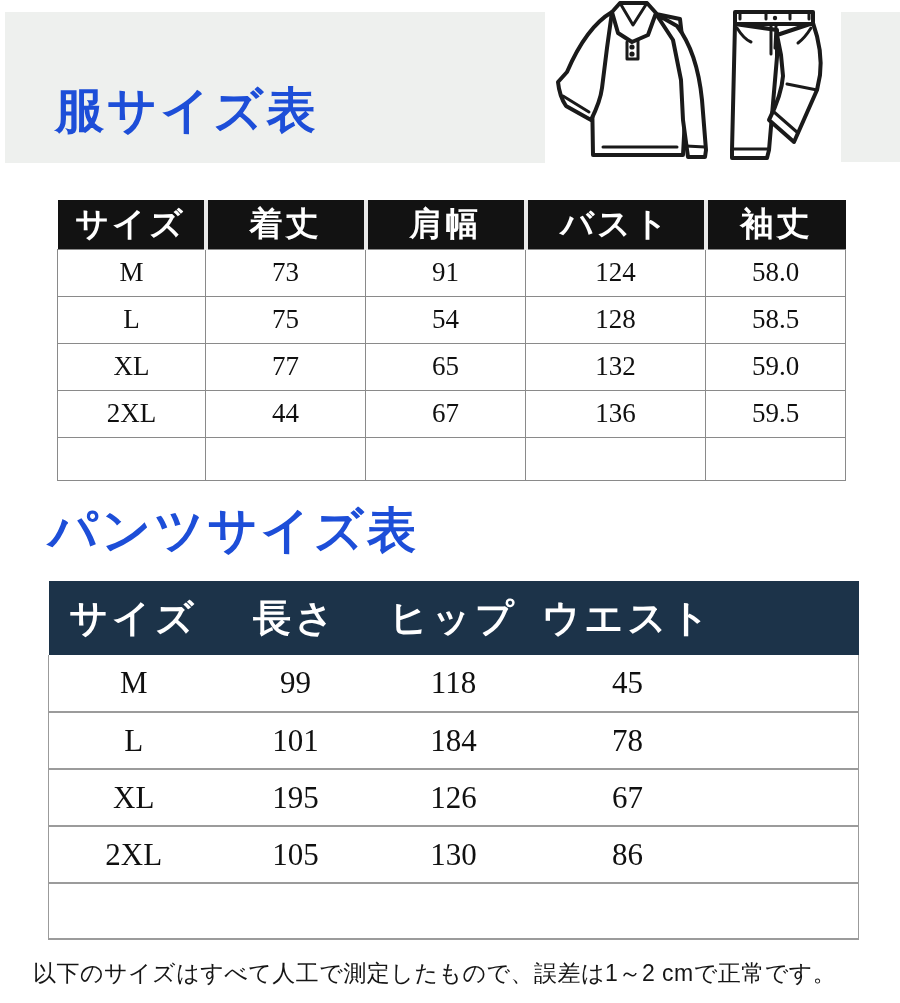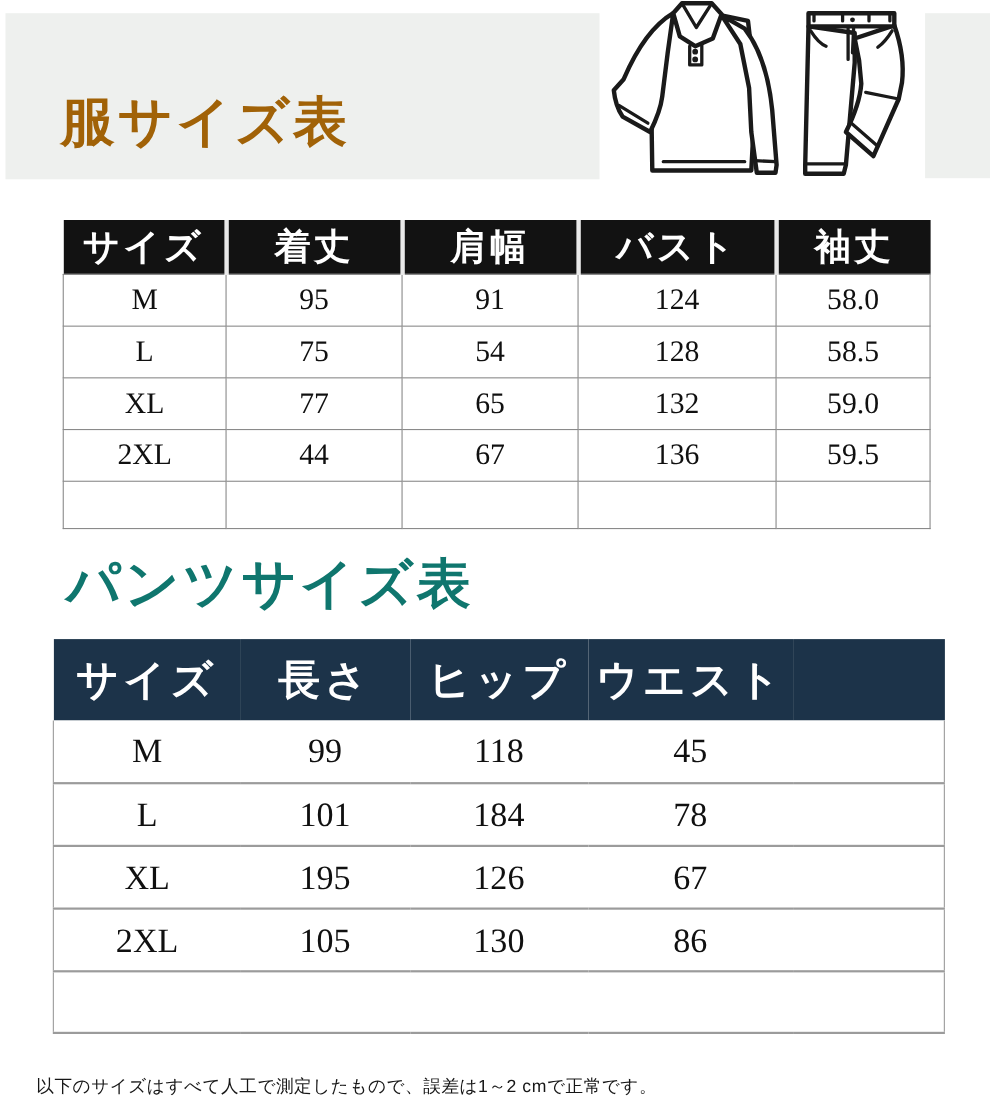--- a/index.html
+++ b/index.html
@@ -13,21 +13,21 @@
 
   
   .title-band {
     position:absolute; left:5px; top:12px;
     width:540px; height:151px;
     background:#eef0ee;
   }
   .tops-title {
     position:absolute; left:55px; top:78px;
     font-size:49px; font-weight:700;
-    color:#a16207; letter-spacing:3px;
+    color:#1d4ed8; letter-spacing:3px;
     white-space:nowrap;
   }
   .gray-right {
     position:absolute; left:841px; top:12px;
     width:59px; height:150px;
     background:#eef0ee;
   }
 
   .illus { position:absolute; left:547px; top:0; }
 
@@ -46,23 +46,23 @@
   .t1 td {
     height:47px; text-align:center; vertical-align:middle;
     font-family:"Liberation Serif", serif;
     font-size:27px; color:#101010; background:#ffffff;
     border:1px solid #8a8a8a;
   }
   .t1 tr.empty td { height:43px; }
 
   
   .pants-title {
-    position:absolute; left:60px; top:498px;
+    position:absolute; left:48px; top:498px;
     font-size:49px; font-weight:700;
-    color:#0f766e; letter-spacing:3px;
+    color:#1d4ed8; letter-spacing:3px;
     white-space:nowrap;
   }
 
   
   .t2 {
     position:absolute; left:48px; top:581px; width:810px;
     border-collapse:collapse; table-layout:fixed;
   }
   .t2 th {
     background:#1c3349; color:#ffffff;
@@ -74,23 +74,22 @@
     font-family:"Liberation Serif", serif;
     font-size:31px; color:#101010; background:#ffffff;
     border-bottom:2px solid #9b9b9b;
   }
   .t2 td:first-child { border-left:1px solid #9b9b9b; }
   .t2 td:last-child  { border-right:1px solid #9b9b9b; }
   .t2 tr.empty td { height:56px; }
 
   .footnote {
     position:absolute; left:33px; top:958px;
-    font-size:16px; color:#161616; letter-spacing:0.5px;
+    font-size:23px; color:#161616; letter-spacing:0.5px;
     white-space:nowrap;
-    margin-top:20px;
   }
 
   .line { fill:none; stroke:#1a1a1a; stroke-width:3; stroke-linecap:round; stroke-linejoin:round; }
   .shape { fill:#ffffff; stroke:#1a1a1a; stroke-width:4; stroke-linejoin:round; }
   .dot { fill:#1a1a1a; stroke:none; }
 </style>
 </head>
 <body>
 
 <div class="title-band"></div>
@@ -139,21 +138,21 @@
       <th>サイズ</th>
       <th>着丈</th>
       <th>肩幅</th>
       <th>バスト</th>
       <th>袖丈</th>
     </tr>
   </thead>
   <tbody>
     <tr>
       <td>M</td>
-      <td>95</td>
+      <td>73</td>
       <td>91</td>
       <td>124</td>
       <td>58.0</td>
     </tr>
     <tr>
       <td>L</td>
       <td>75</td>
       <td>54</td>
       <td>128</td>
       <td>58.5</td>

